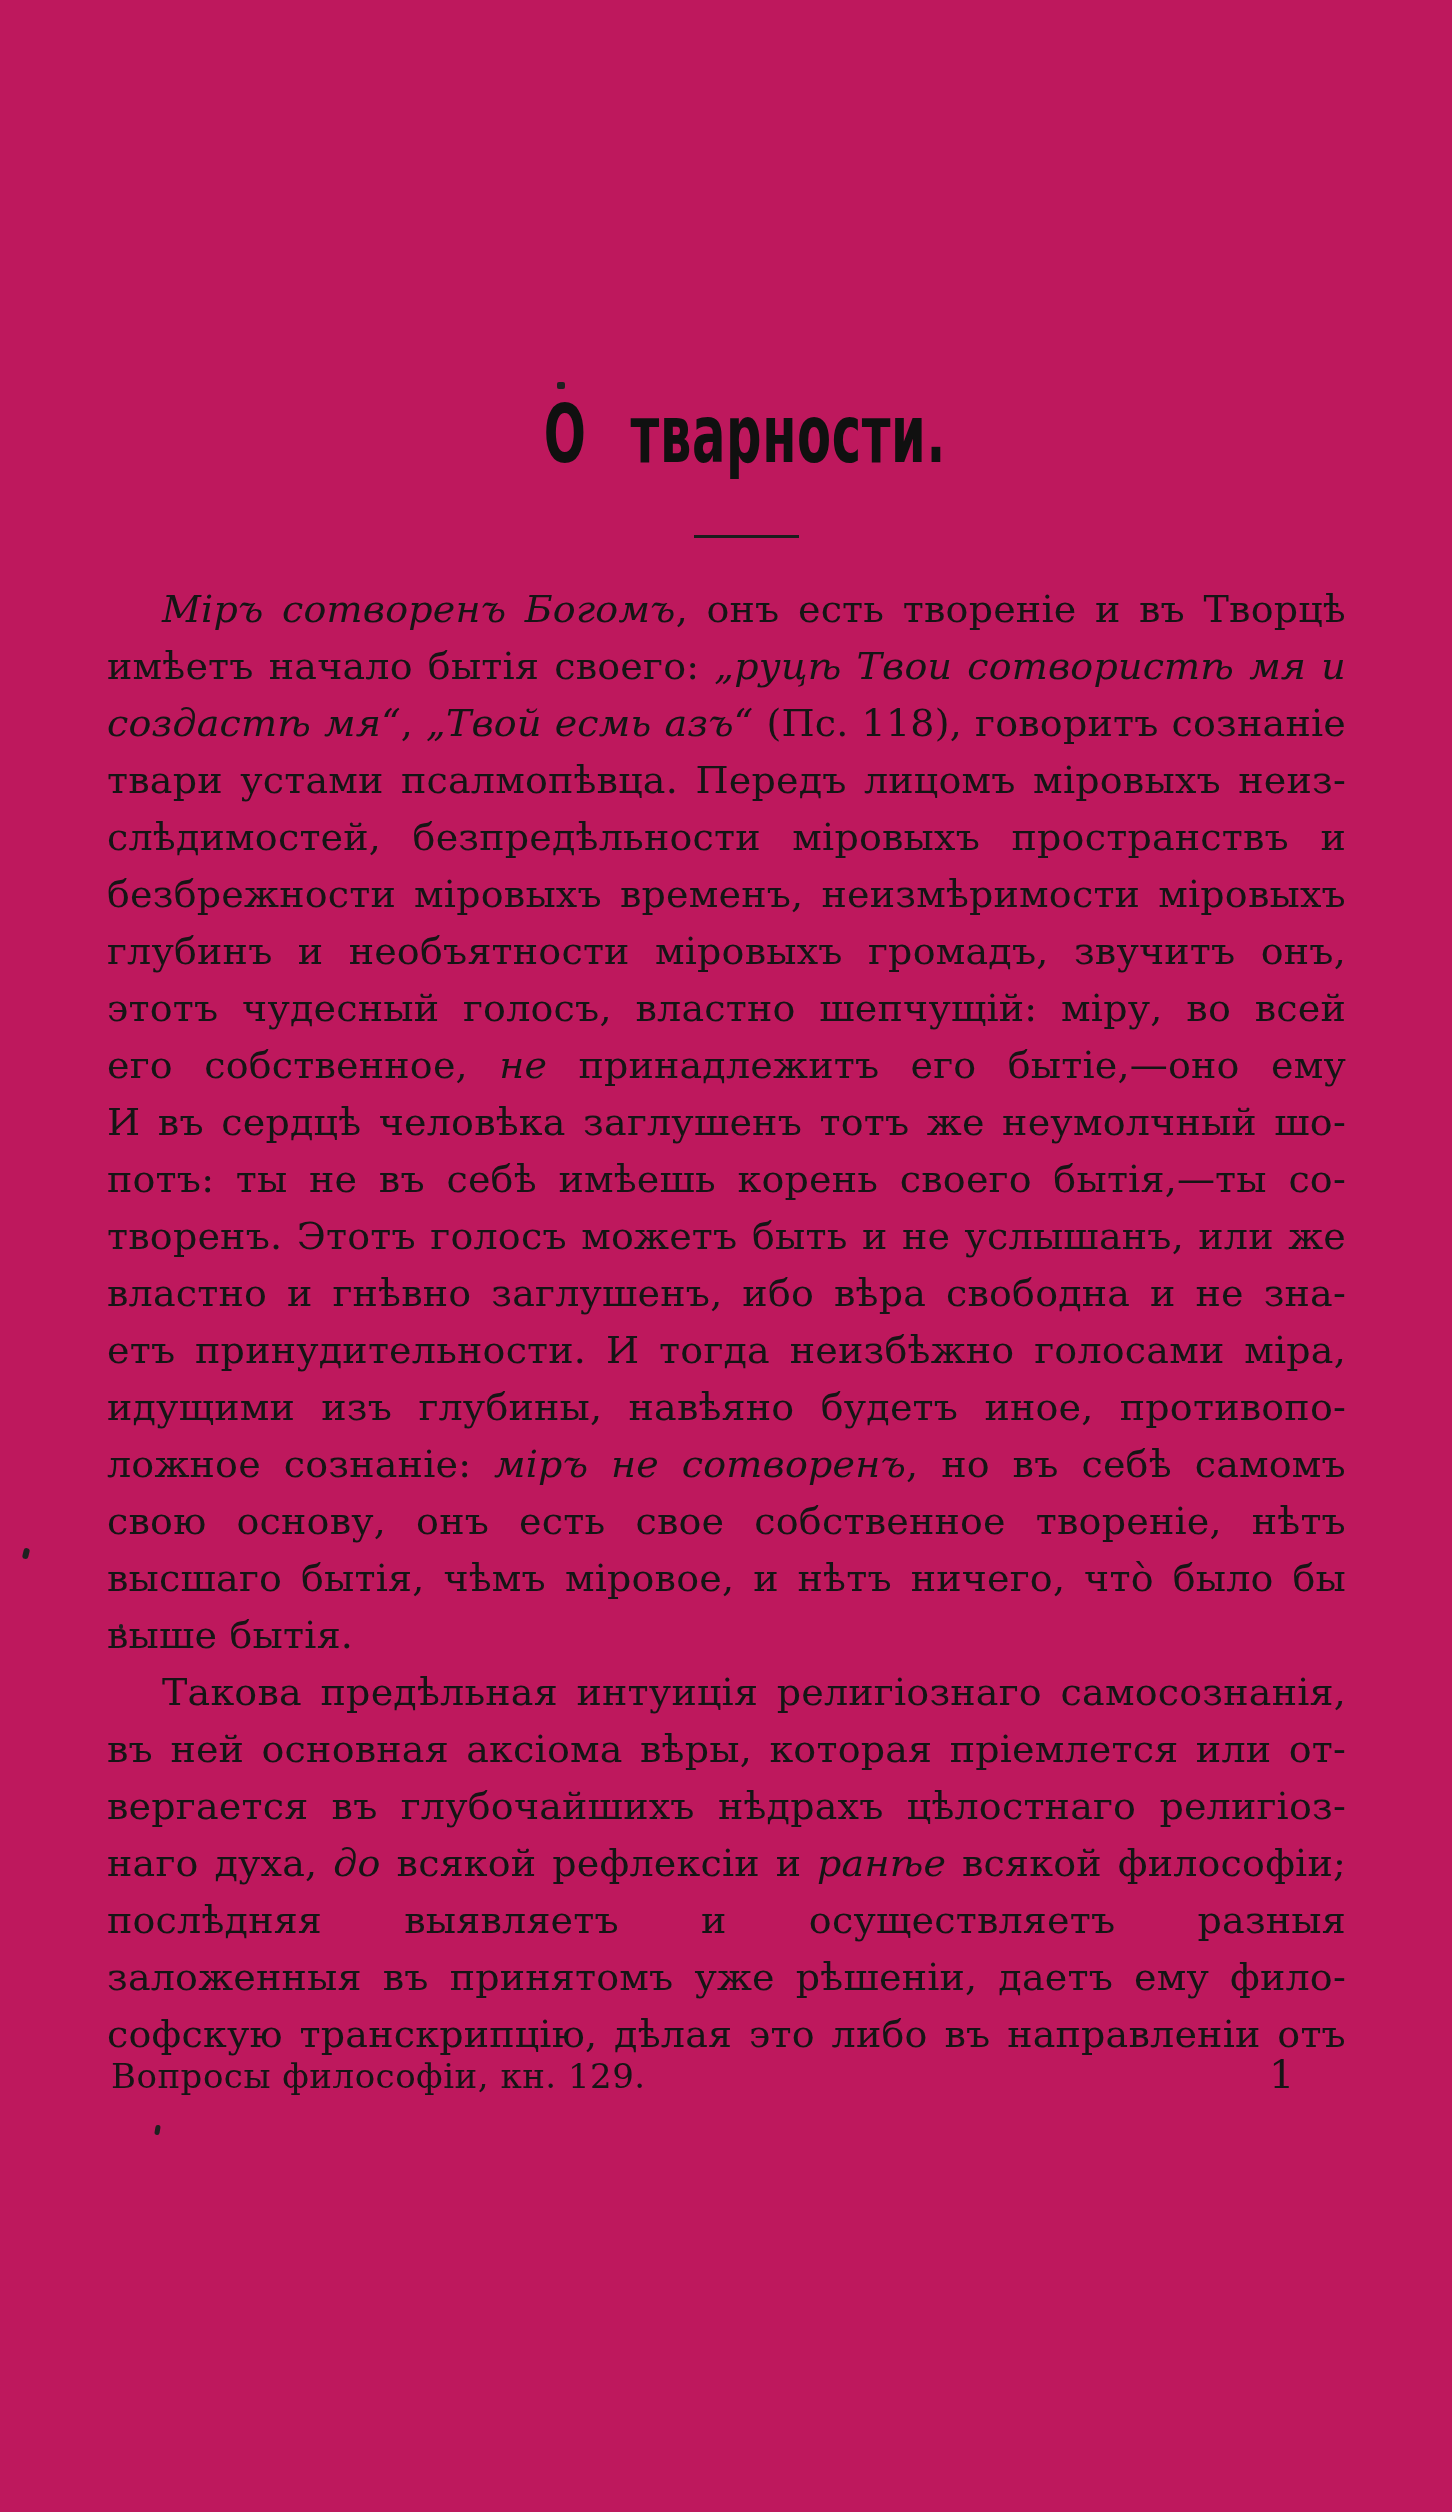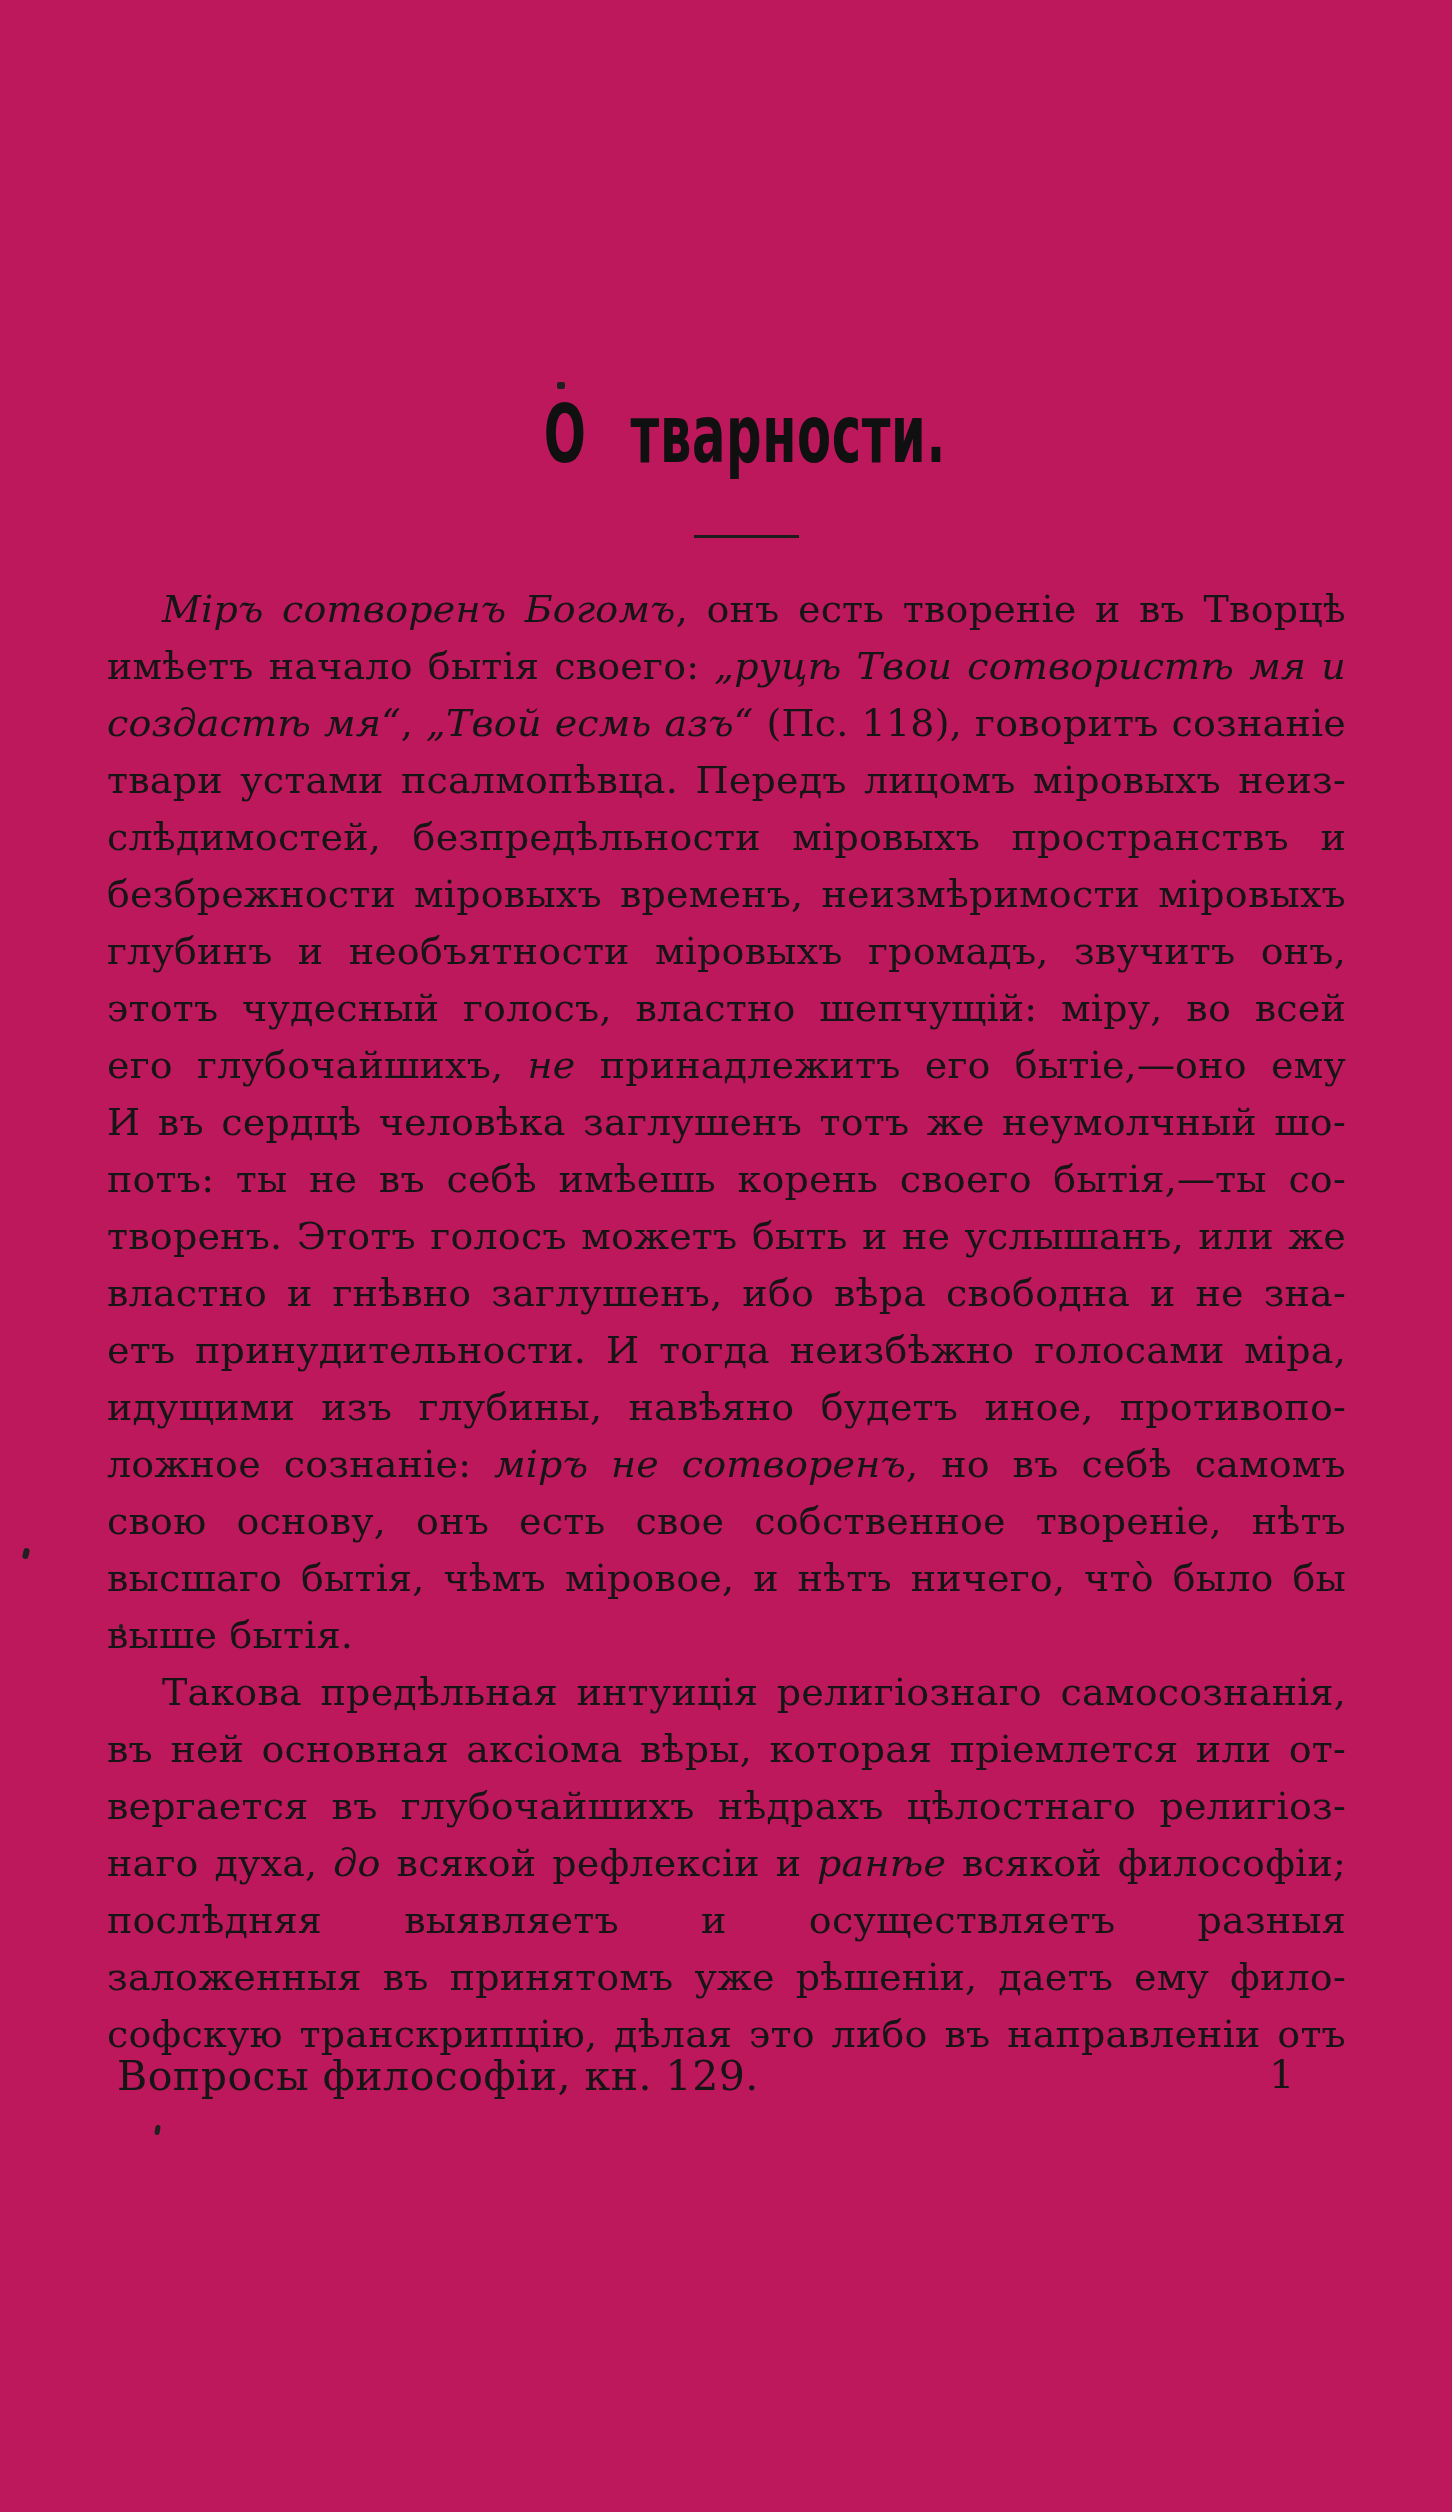--- a/index.html
+++ b/index.html
@@ -78,23 +78,22 @@
     top: 2052px;
     left: 107px;
     width: 1239px;
     height: 48px;
     line-height: 48px;
   }
   .footer-left {
     position: absolute;
     left: 4px;
     top: 0;
-    font-size: 41px;
+    font-size: 34px;
     letter-spacing: 0.5px;
-    margin-left: 6px;
   }
   .page-number {
     position: absolute;
     left: 1162px;
     top: -2px;
     font-size: 40px;
   }
 
   
   .speck {
@@ -125,21 +124,21 @@
 
   <div class="text-block" id="text-block">
       <div class="line indent"><span class="em">Міръ сотворенъ Богомъ</span><span>, онъ есть твореніе и въ Творцѣ</span></div>
       <div class="line"><span>имѣетъ начало бытія своего: </span><span class="em">„руцѣ Твои сотвористѣ мя и</span></div>
       <div class="line"><span class="em">создастѣ мя“</span><span>, </span><span class="em">„Твой есмь азъ“</span><span> (Пс. 118), говоритъ сознаніе</span></div>
       <div class="line"><span>твари устами псалмопѣвца. Передъ лицомъ міровыхъ неиз-</span></div>
       <div class="line"><span>слѣдимостей, безпредѣльности міровыхъ пространствъ и</span></div>
       <div class="line"><span>безбрежности міровыхъ временъ, неизмѣримости міровыхъ</span></div>
       <div class="line"><span>глубинъ и необъятности міровыхъ громадъ, звучитъ онъ,</span></div>
       <div class="line"><span>этотъ чудесный голосъ, властно шепчущій: міру, во всей</span></div>
-      <div class="line"><span>его глубочайшихъ, </span><span class="em">не</span><span> принадлежитъ его бытіе,—оно ему </span></div>
+      <div class="line"><span>его собственное, </span><span class="em">не</span><span> принадлежитъ его бытіе,—оно ему </span></div>
       <div class="line"><span>И въ сердцѣ человѣка заглушенъ тотъ же неумолчный шо-</span></div>
       <div class="line"><span>потъ: ты не въ себѣ имѣешь корень своего бытія,—ты со-</span></div>
       <div class="line"><span>творенъ. Этотъ голосъ можетъ быть и не услышанъ, или же</span></div>
       <div class="line"><span>властно и гнѣвно заглушенъ, ибо вѣра свободна и не зна-</span></div>
       <div class="line"><span>етъ принудительности. И тогда неизбѣжно голосами міра,</span></div>
       <div class="line"><span>идущими изъ глубины, навѣяно будетъ иное, противопо-</span></div>
       <div class="line"><span>ложное сознаніе: </span><span class="em">міръ не сотворенъ</span><span>, но въ себѣ самомъ имѣетъ</span></div>
       <div class="line"><span>свою основу, онъ есть свое собственное твореніе, нѣтъ</span></div>
       <div class="line"><span>высшаго бытія, чѣмъ міровое, и нѣтъ ничего, что̀ было бы</span></div>
       <div class="line no-justify"><span>выше бытія.</span></div>

